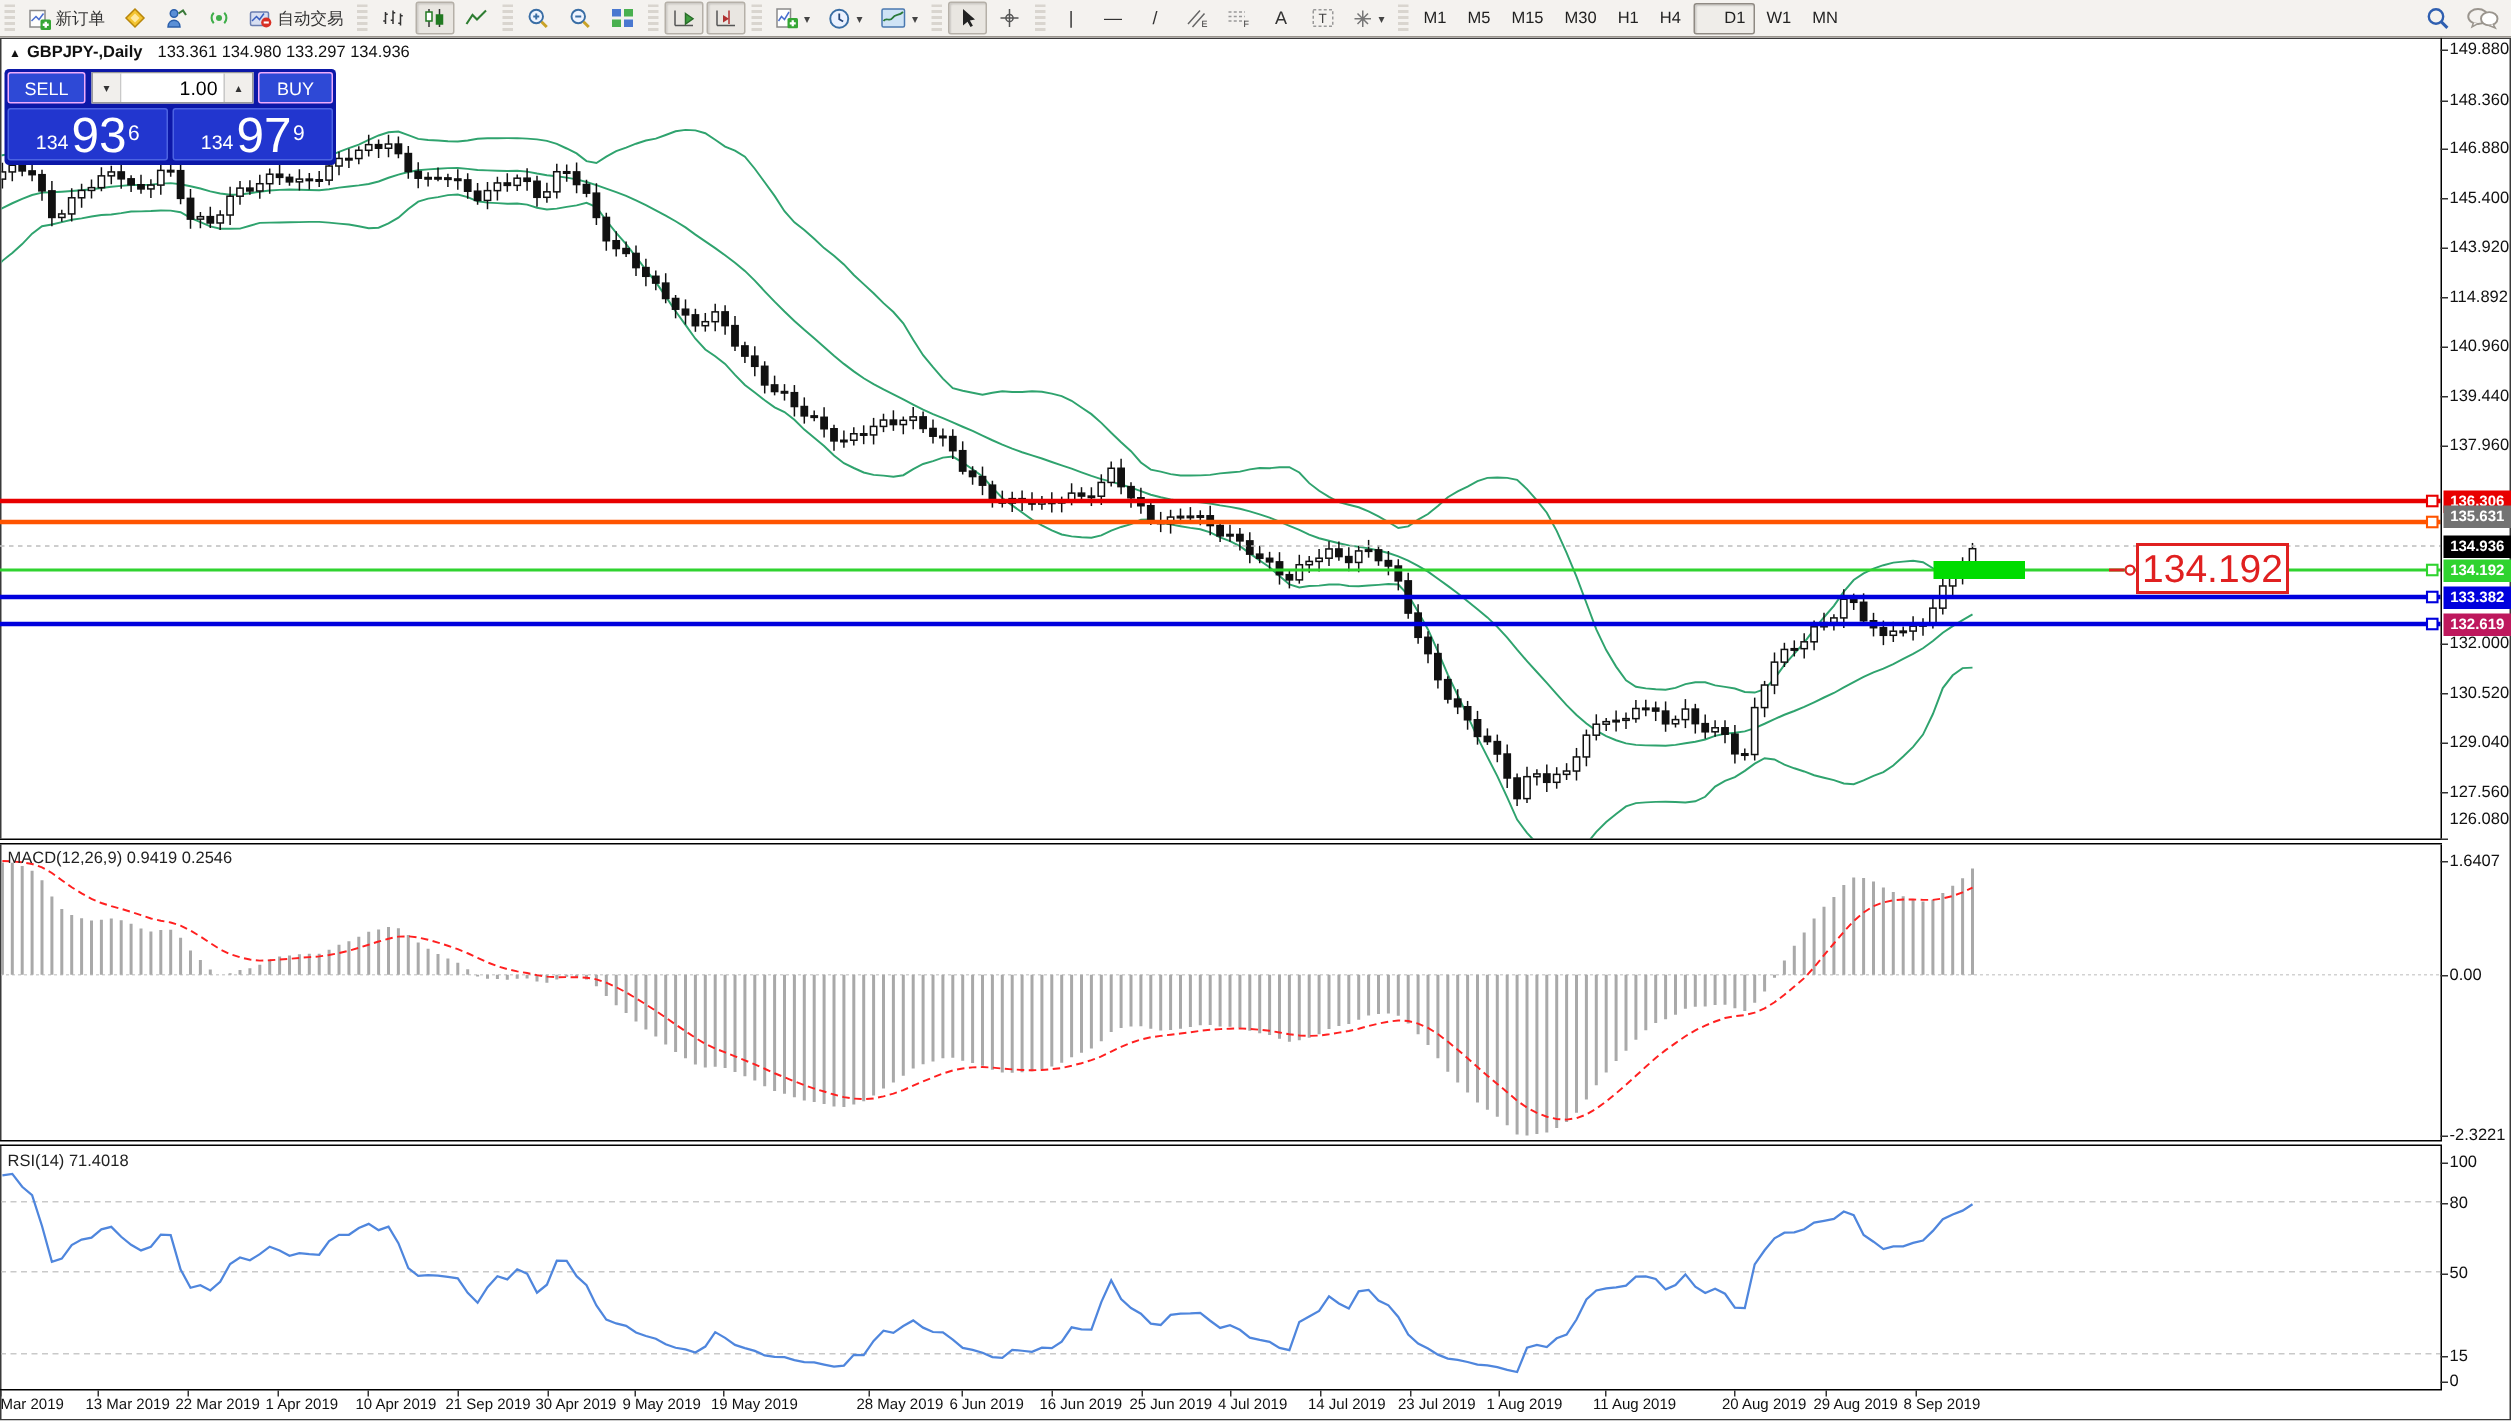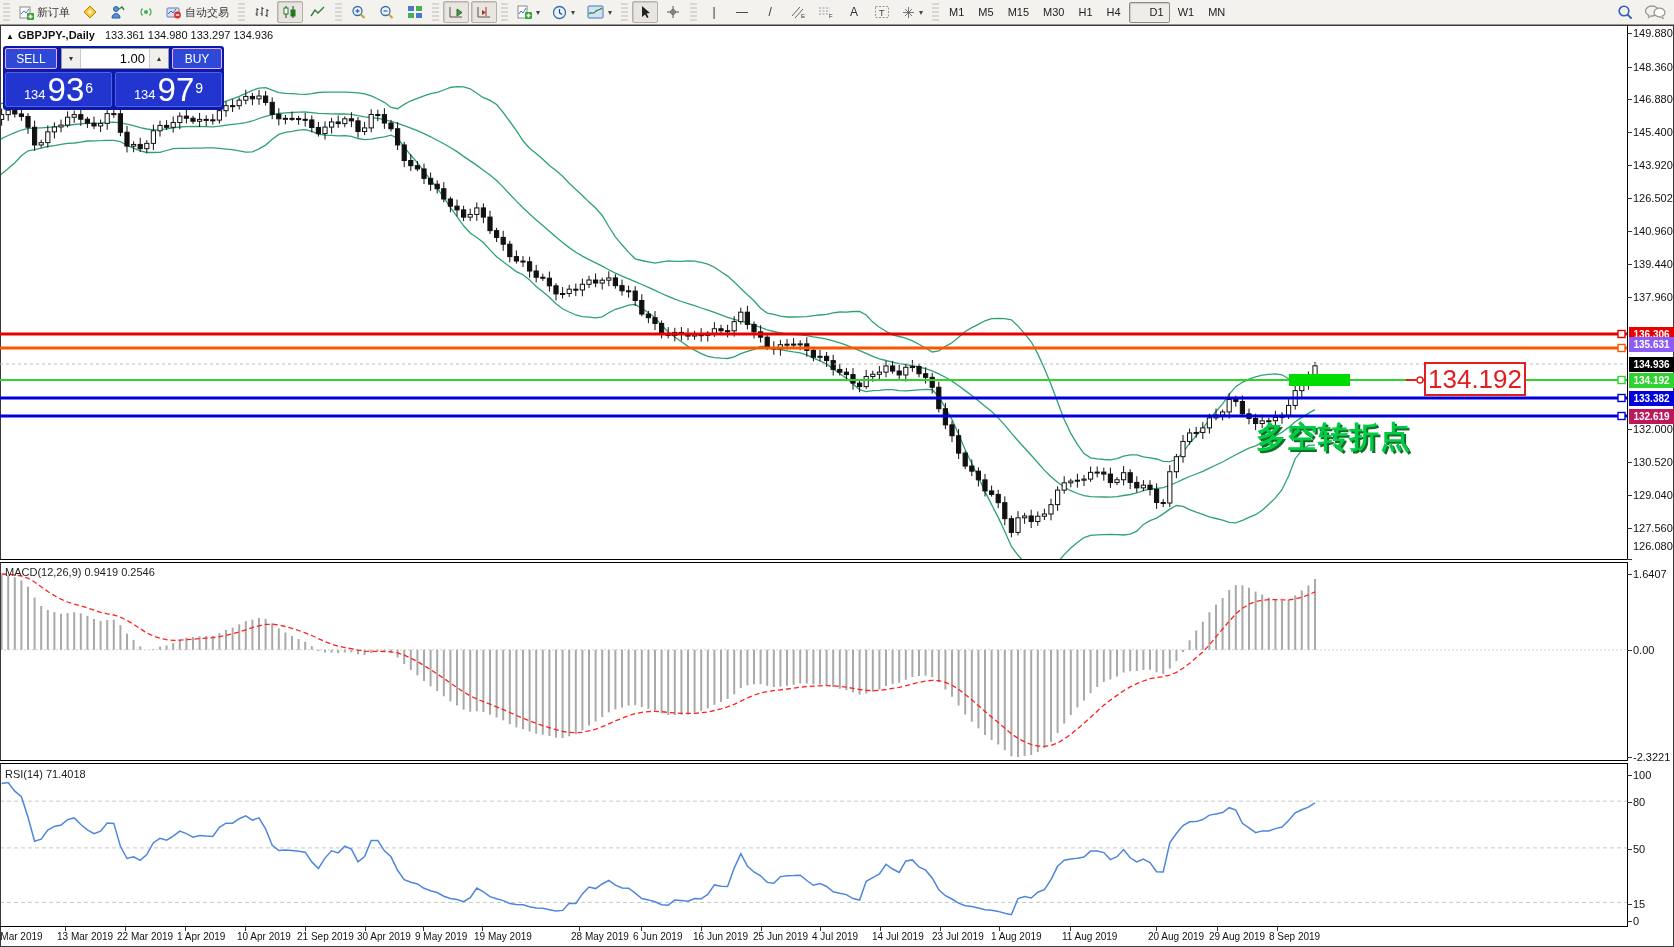--- a/index.html
+++ b/index.html
@@ -950,53 +950,52 @@
           <span class="qp-big">97</span>
           <span class="qp-sup">9</span>
       </div>
     </div>
   </div>
 
   <div class="panel-label" style="top:566px">MACD(12,26,9) 0.9419 0.2546</div>
   <div class="panel-label" style="top:768px">RSI(14) 71.4018</div>
 
   <div class="callout">134.192</div>
-  <div class="cn-note">多空转折点</div>
 
   <div id="axis-layer">
       <div class="tick-dash" style="top: 33px;"></div>
       <div class="price-tick" style="top: 27px;">149.880</div>
       <div class="tick-dash" style="top: 67px;"></div>
       <div class="price-tick" style="top: 61px;">148.360</div>
       <div class="tick-dash" style="top: 99px;"></div>
       <div class="price-tick" style="top: 93px;">146.880</div>
       <div class="tick-dash" style="top: 132px;"></div>
       <div class="price-tick" style="top: 126px;">145.400</div>
       <div class="tick-dash" style="top: 165px;"></div>
       <div class="price-tick" style="top: 159px; text-align: right;">143.920</div>
       <div class="tick-dash" style="top: 198px;"></div>
-      <div class="price-tick" style="top: 192px;">126.502</div>
+      <div class="price-tick" style="top: 192px;">114.892</div>
       <div class="tick-dash" style="top: 231px;"></div>
       <div class="price-tick" style="top: 225px;">140.960</div>
       <div class="tick-dash" style="top: 264px;"></div>
       <div class="price-tick" style="top: 258px;">139.440</div>
       <div class="tick-dash" style="top: 297px;"></div>
       <div class="price-tick" style="top: 291px;">137.960</div>
       <div class="tick-dash" style="top: 429px;"></div>
       <div class="price-tick" style="top: 423px;">132.000</div>
       <div class="tick-dash" style="top: 462px;"></div>
       <div class="price-tick" style="top: 456px;">130.520</div>
       <div class="tick-dash" style="top: 495px;"></div>
       <div class="price-tick" style="top: 489px;">129.040</div>
       <div class="tick-dash" style="top: 528px;"></div>
       <div class="price-tick" style="top: 522px;">127.560</div>
       <div class="tick-dash" style="top: 559px;"></div>
       <div class="price-tick" style="top: 540px;">126.080</div>
       <div class="price-tag" style="top: 326.5px; background: rgb(232, 0, 0);">136.306</div>
-      <div class="price-tag" style="top: 337px; background: #8b5cf6;">135.631</div>
+      <div class="price-tag" style="top: 337px; background: #737373;">135.631</div>
       <div class="price-tag" style="top: 356.5px; background: rgb(0, 0, 0);">134.936</div>
       <div class="price-tag" style="top: 372.5px; background: rgb(47, 211, 47);">134.192</div>
       <div class="price-tag" style="top: 390.5px; background: rgb(0, 0, 221);">133.382</div>
       <div class="price-tag" style="top: 408.5px; background: #be185d;">132.619</div>
       <div class="tick-dash" style="top: 574px;"></div>
       <div class="sub-tick" style="top: 568px;">1.6407</div>
       <div class="tick-dash" style="top: 650px;"></div>
       <div class="sub-tick" style="top: 644px;">0.00</div>
       <div class="tick-dash" style="top: 757px;"></div>
       <div class="sub-tick" style="top: 751px;">-2.3221</div>

